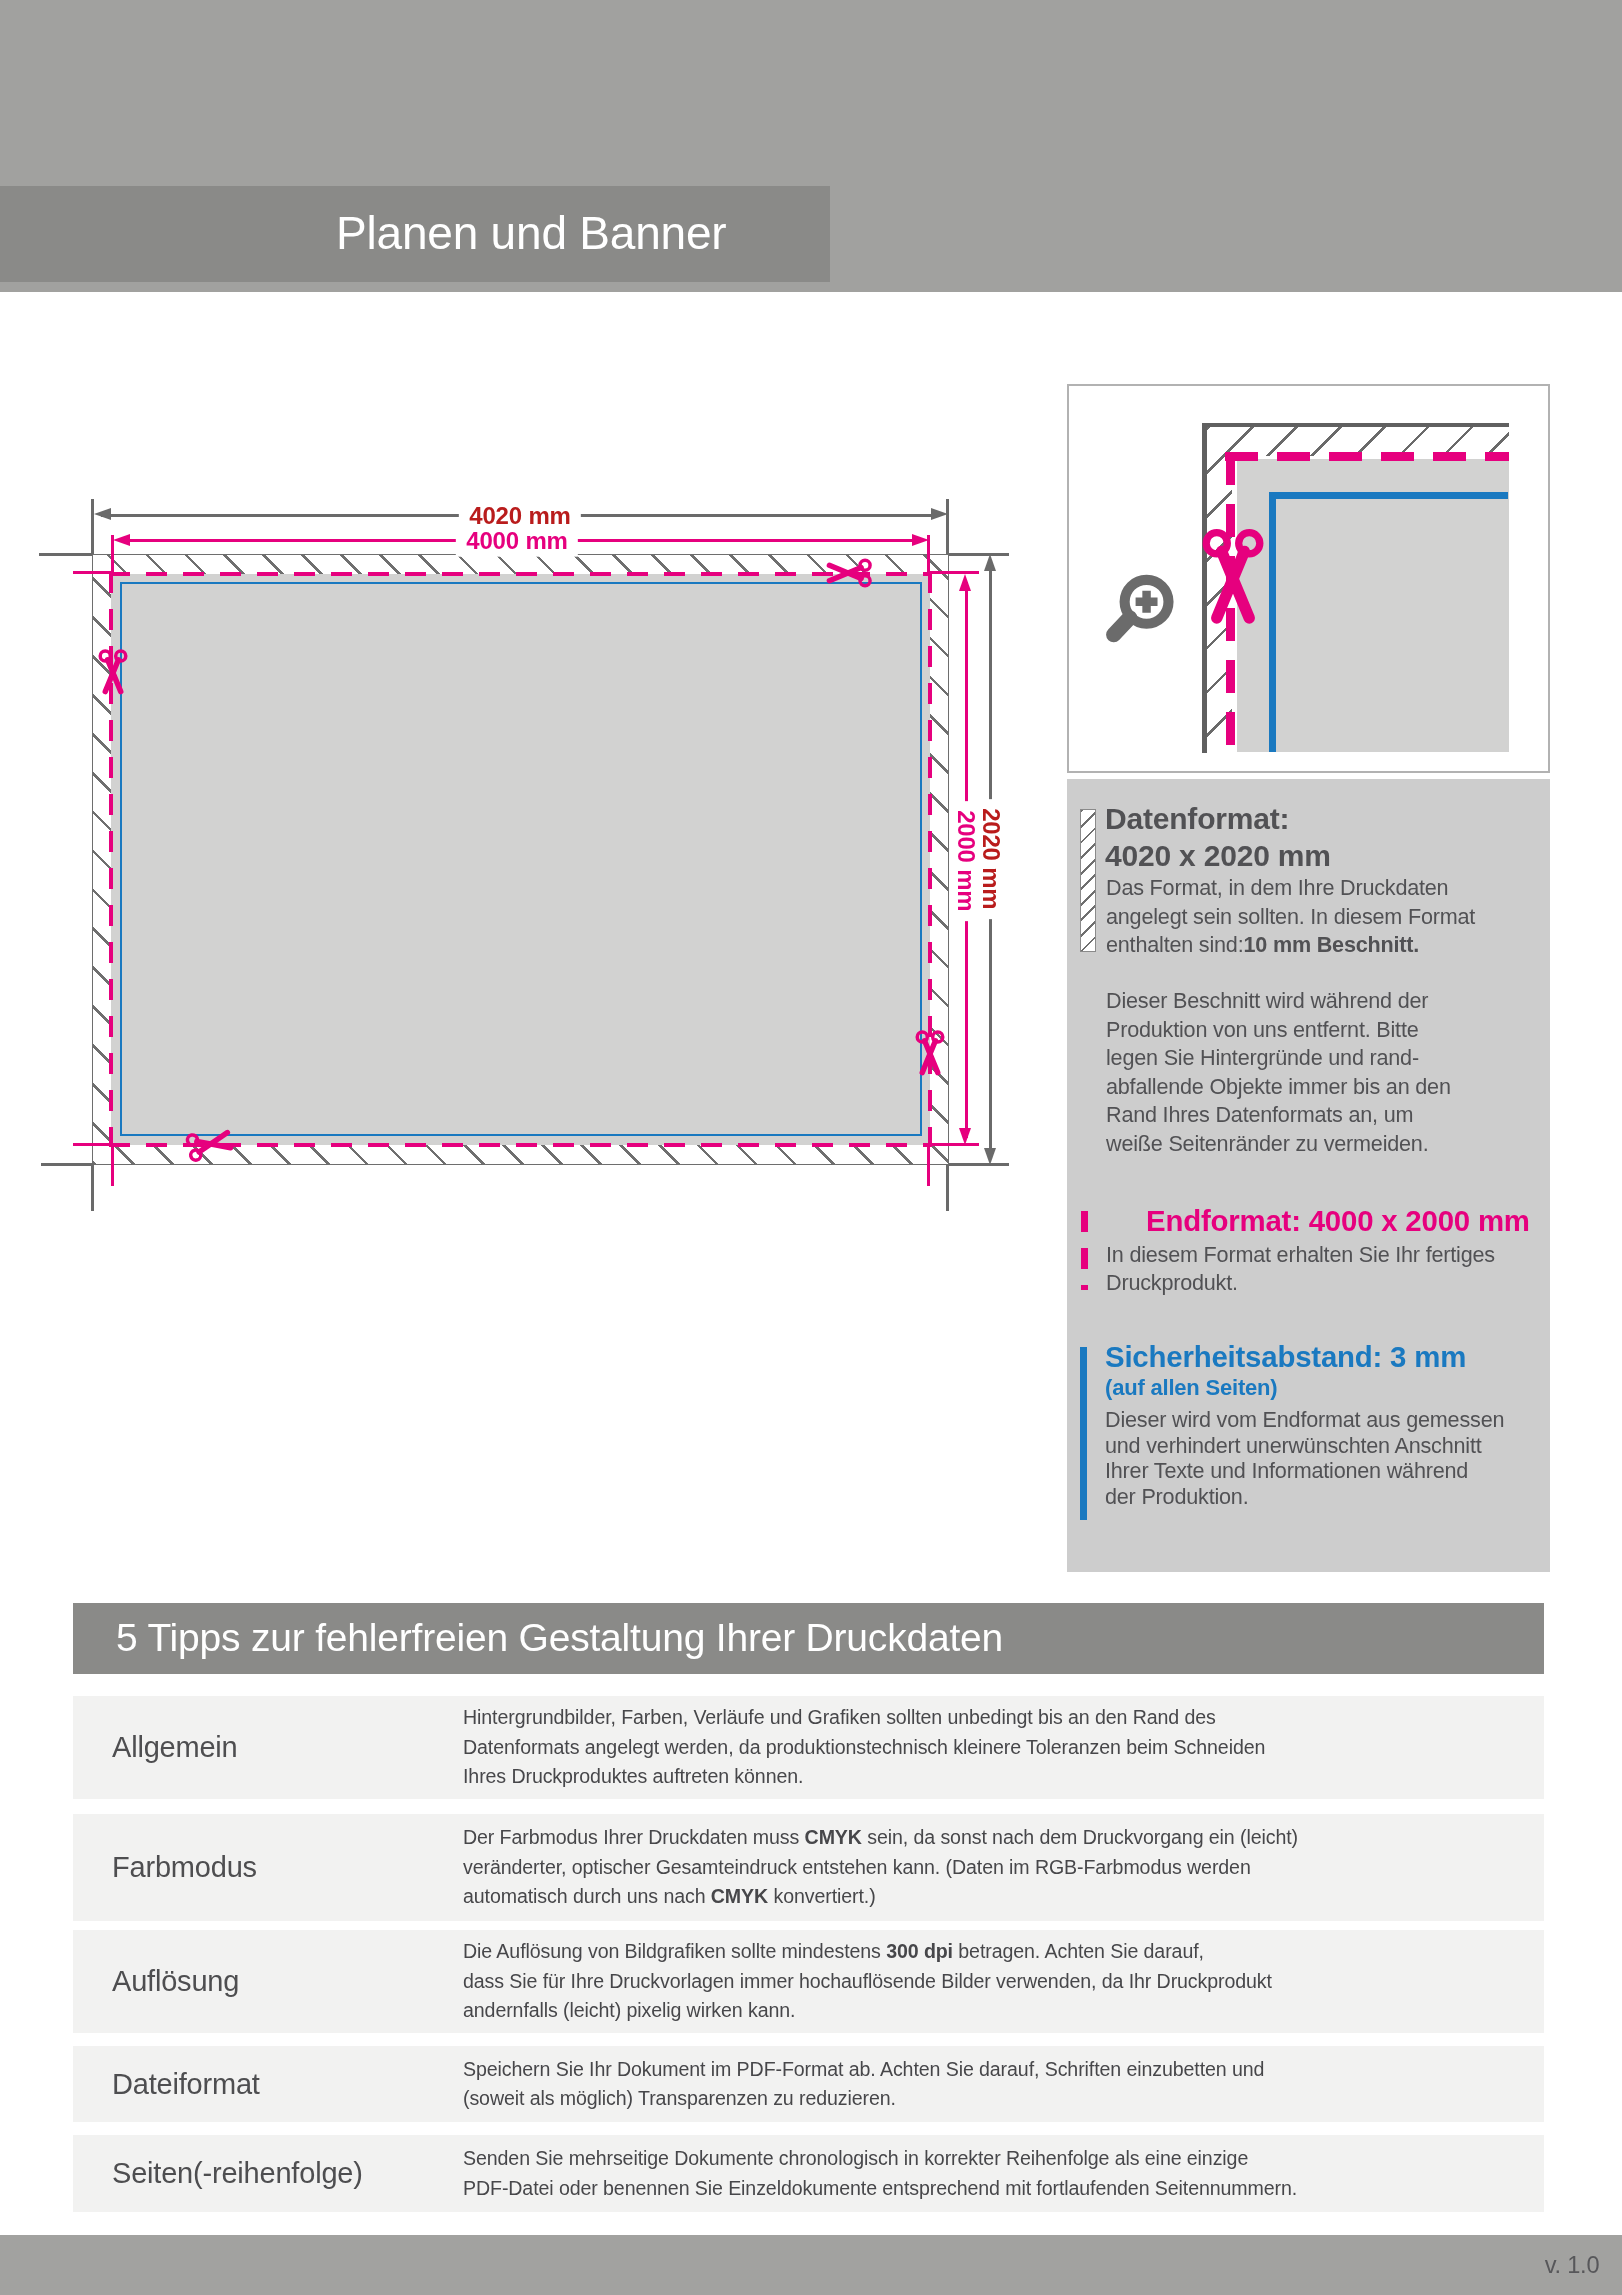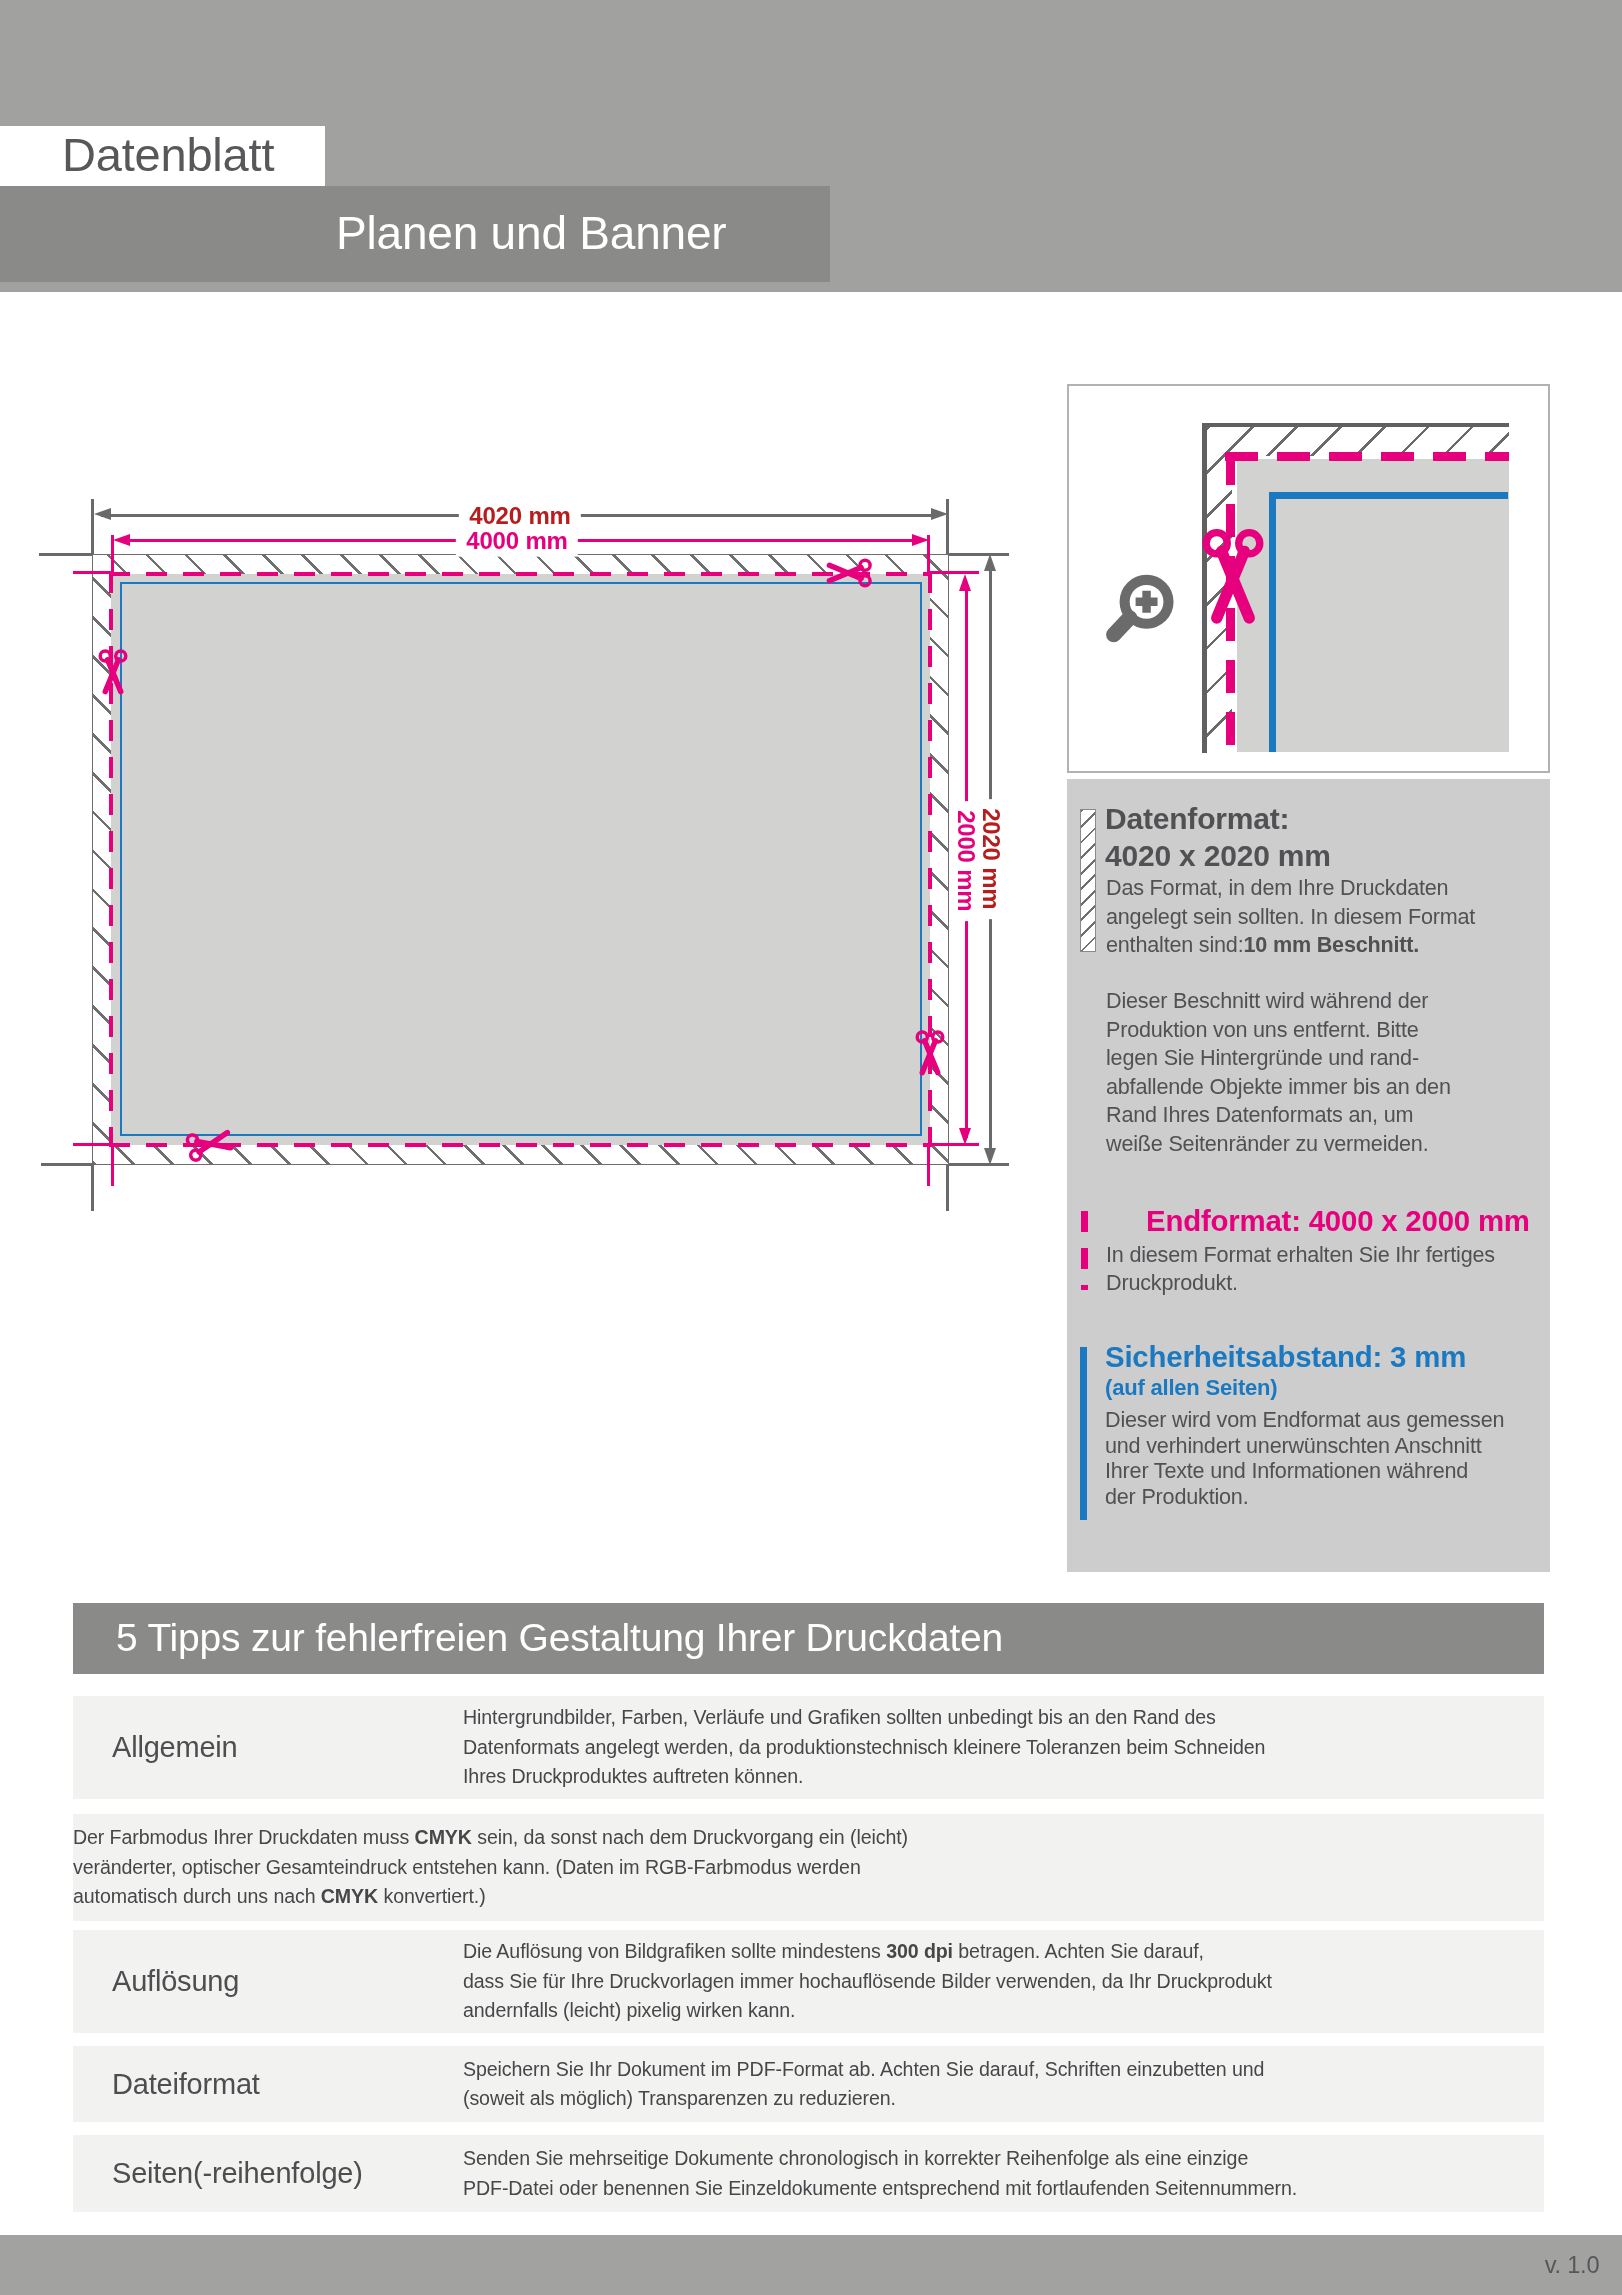--- a/index.html
+++ b/index.html
@@ -50,23 +50,20 @@
   
   .footer{left:0;top:2235px;width:1623px;height:60px;background:#a2a2a0;}
   .footer span{position:absolute;right:23.6px;top:50%;transform:translateY(-50%);font-size:23.6px;color:#57575a;}
 </style>
 </head>
 <body>
 
 <div class="page">
 
   <div class="abs topstrip"></div>
-  <div class="abs docbox">
-    <span>Datenblatt</span>
-  </div>
   <div class="abs prodband">
     <span>Planen und Banner</span>
   </div>
 
   <div class="abs hatch-main" style="left:92px;top:554px;width:857px;height:611px;"></div>
   <div class="abs grayfill" style="left:111px;top:574px;width:819px;height:571px;"></div>
 
   <div class="abs dash-h" style="left:109px;top:572px;width:823px;height:3.9px;"></div>
   <div class="abs dash-h" style="left:109px;top:1143px;width:823px;height:3.9px;"></div>
   <div class="abs dash-v" style="left:109px;top:572px;width:3.9px;height:575px;"></div>
@@ -201,20 +198,21 @@
     <span>5 Tipps zur fehlerfreien Gestaltung Ihrer Druckdaten</span>
   </div>
 
   <div class="abs trow" style="top:1696px;height:103px;">
     <div class="tlabel">Allgemein</div>
     <div class="tdesc"><span>Hintergrundbilder, Farben, Verläufe und Grafiken sollten unbedingt bis an den Rand des
 Datenformats angelegt werden, da produktionstechnisch kleinere Toleranzen beim Schneiden
 Ihres Druckproduktes auftreten können.</span></div>
   </div>
   <div class="abs trow" style="top:1814px;height:107px;">
+    <div class="tlabel">Farbmodus</div>
     <div class="tdesc"><span>Der Farbmodus Ihrer Druckdaten muss </span><span class="b">CMYK</span><span> sein, da sonst nach dem Druckvorgang ein (leicht)
 veränderter, optischer Gesamteindruck entstehen kann. (Daten im RGB-Farbmodus werden
 automatisch durch uns nach </span><span class="b">CMYK</span><span> konvertiert.)</span></div>
   </div>
   <div class="abs trow" style="top:1930px;height:103px;">
     <div class="tlabel">Auflösung</div>
     <div class="tdesc"><span>Die Auflösung von Bildgrafiken sollte mindestens </span><span class="b">300 dpi</span><span> betragen. Achten Sie darauf,
 dass Sie für Ihre Druckvorlagen immer hochauflösende Bilder verwenden, da Ihr Druckprodukt
 andernfalls (leicht) pixelig wirken kann.</span></div>
   </div>

